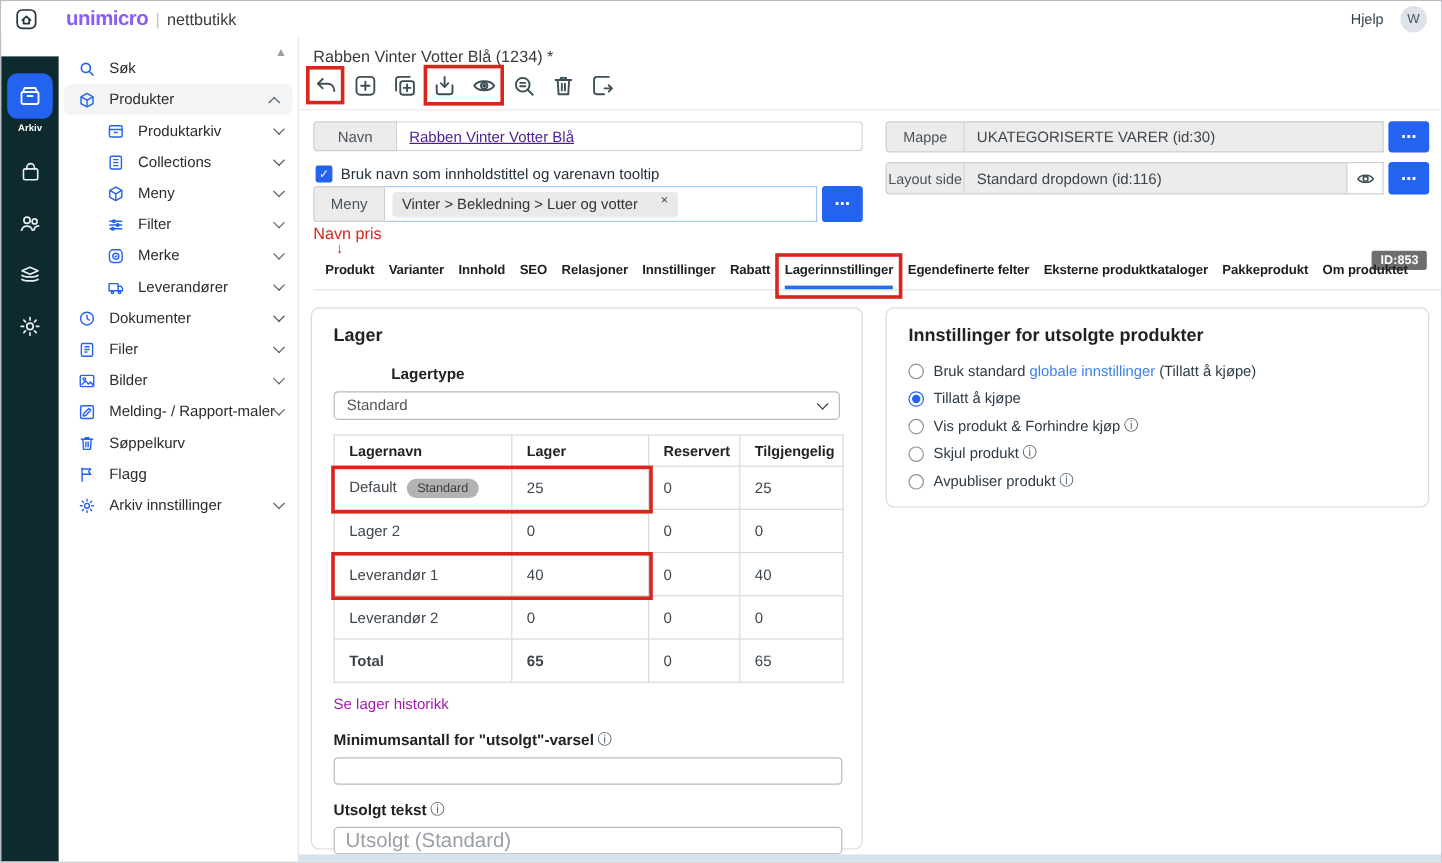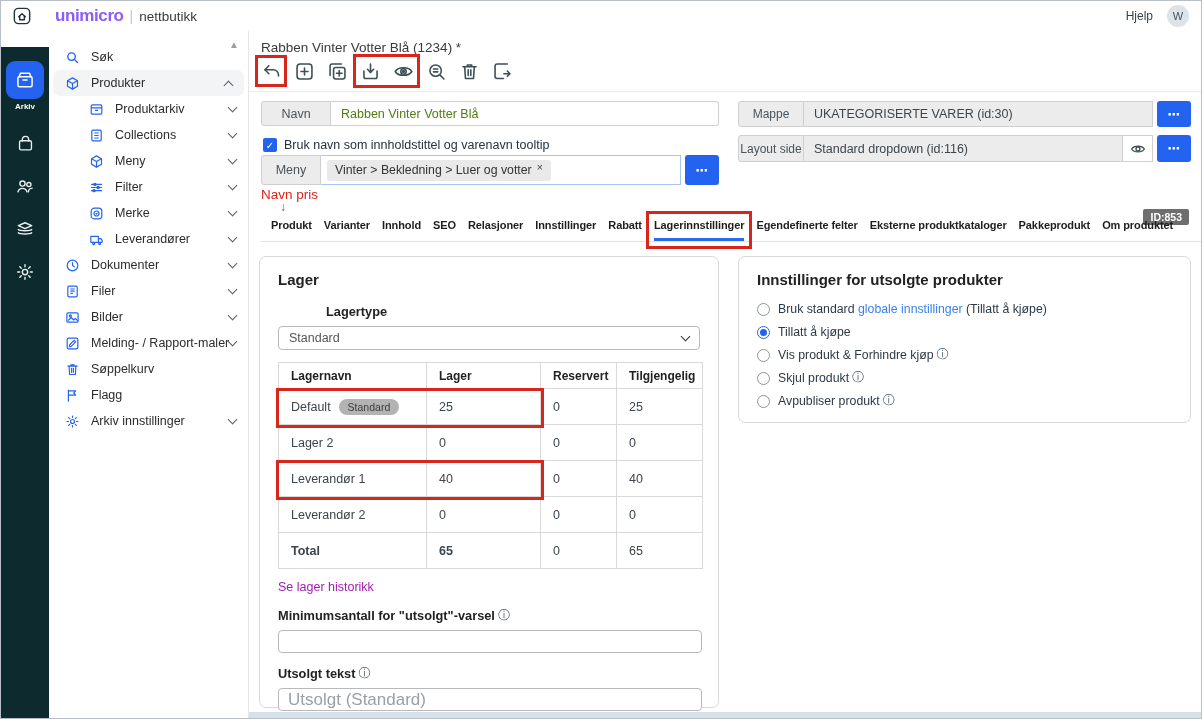--- a/index.html
+++ b/index.html
@@ -48,28 +48,28 @@
   .red-outline { outline:3px solid #d8261c; }
   .red-group { display:flex; gap:7px; outline:3px solid #d8261c; outline-offset:1px; }
   .main-divider { position:absolute; top:60px; left:0; right:0; border-top:1px solid #ececec; }
 
   
   .form-area { position:absolute; top:68px; left:12px; right:12px; height:128px; font-size:12.5px; }
   .field-row { display:flex; align-items:stretch; position:absolute; }
   .lbl-box { background:#ececec; border:1px solid #cfcfcf; color:#4a545c; display:flex; align-items:center; justify-content:center; border-radius:3px 0 0 3px; flex:none; }
   .navn-row { left:0; top:2px; width:458px; height:25px; }
   .navn-row .lbl-box { width:70px; }
-  .navn-input { flex:1; border:1px solid #cfcfcf; border-left:none; border-radius:0 3px 3px 0; padding:0 10px; color:#4d7c0f; font:inherit; min-width:0; }
+  .navn-input { flex:1; border:1px solid #cfcfcf; border-left:none; border-radius:0 3px 3px 0; padding:0 10px; color:#4c1d95; font:inherit; min-width:0;text-decoration:underline; }
   .checkbox-row { position:absolute; left:2px; top:39px; display:flex; align-items:center; gap:7px; cursor:pointer; }
   .checkbox { width:14px; height:14px; background:#2463f0; border-radius:2px; color:#fff; font-size:10px; display:flex; align-items:center; justify-content:center; }
   .checkbox-label { color:#24313d; }
   .meny-row { left:0; top:56px; width:458px; height:30px; }
   .meny-row .lbl-box { width:60px; }
   .meny-field { flex:1; border:1px solid #a9c7ef; border-left:none; background:#fff; display:flex; align-items:center; padding:0 6px; min-width:0; }
-  .tag { background:#e9e9e9; border-radius:3px; padding:3px 8px 4px; font-size:12.3px; color:#333; display:flex; gap:5px; align-items:flex-start; white-space:nowrap;text-align:center; }
+  .tag { background:#e9e9e9; border-radius:3px; padding:3px 8px 4px; font-size:12.3px; color:#333; display:flex; gap:19px; align-items:flex-start; white-space:nowrap;text-align:center; }
   .tag-close { font-size:10.5px; color:#444; margin-top:-2px; cursor:pointer; }
   .blue-btn { width:34px; background:#2463f0; border-radius:3px; color:#fff; display:flex; align-items:center; justify-content:center; font-size:13px; font-weight:700; margin-left:4px; flex:none; cursor:pointer; }
   .mappe-row { left:477px; top:2px; width:453px; height:26px; }
   .mappe-row .lbl-box, .layout-row .lbl-box { width:66px; font-size:12px; }
   .gray-field { flex:1; background:#ececec; border:1px solid #cfcfcf; border-left:none; display:flex; align-items:center; padding:0 10px; color:#3d454d; min-width:0; white-space:nowrap; overflow:hidden; }
   .layout-row { left:477px; top:36px; width:453px; height:27px; }
   .eye-btn { width:30px; background:#fff; border:1px solid #cfcfcf; border-left:none; display:flex; align-items:center; justify-content:center; color:#3c4f55; flex:none; cursor:pointer; }
   .id-badge { position:absolute; right:0; top:110px; background:#6e6e6e; color:#fff; font-size:10.5px; font-weight:700; padding:2px 7px; border-radius:2px; }
 
   

